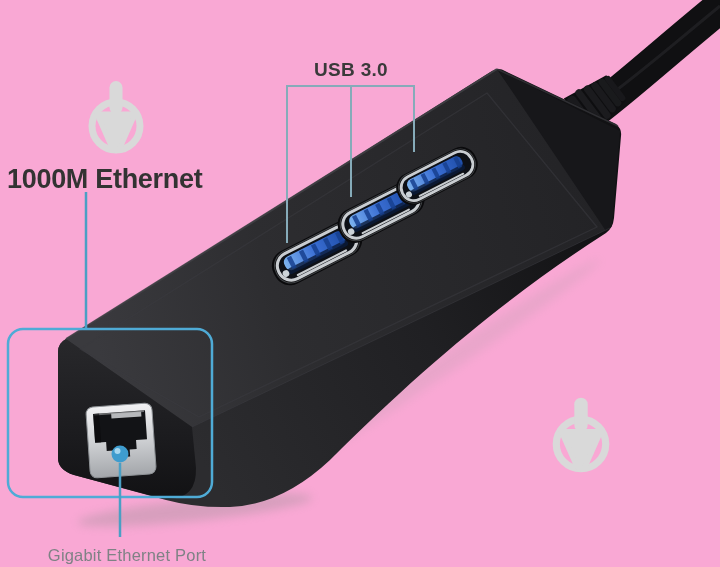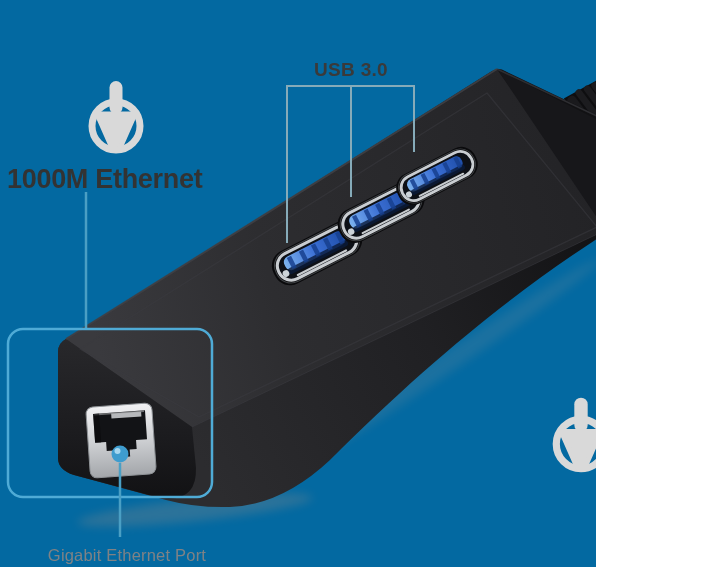--- a/index.html
+++ b/index.html
@@ -1,19 +1,19 @@
 <!DOCTYPE html>
 <html><head>
 <meta charset="utf-8">
 <style>
   html,body{margin:0;padding:0;background:#fff;}
   .stage{
     position:relative;
-    width:596px;height:567px;
-    background:#0369a1;
+    width:720px;height:567px;
+    background:#f9a8d4;
     overflow:hidden;
     font-family:"Liberation Sans", sans-serif;
   }
   svg{display:block;}
   text{font-family:"Liberation Sans", sans-serif;}
   .lbl-usb{font-size:19px;font-weight:600;letter-spacing:.3px;}
   .lbl-eth{font-size:27px;font-weight:700;letter-spacing:-.3px;}
   .lbl-gig{font-size:16.5px;font-weight:400;letter-spacing:.2px;}
 </style>
 </head>

